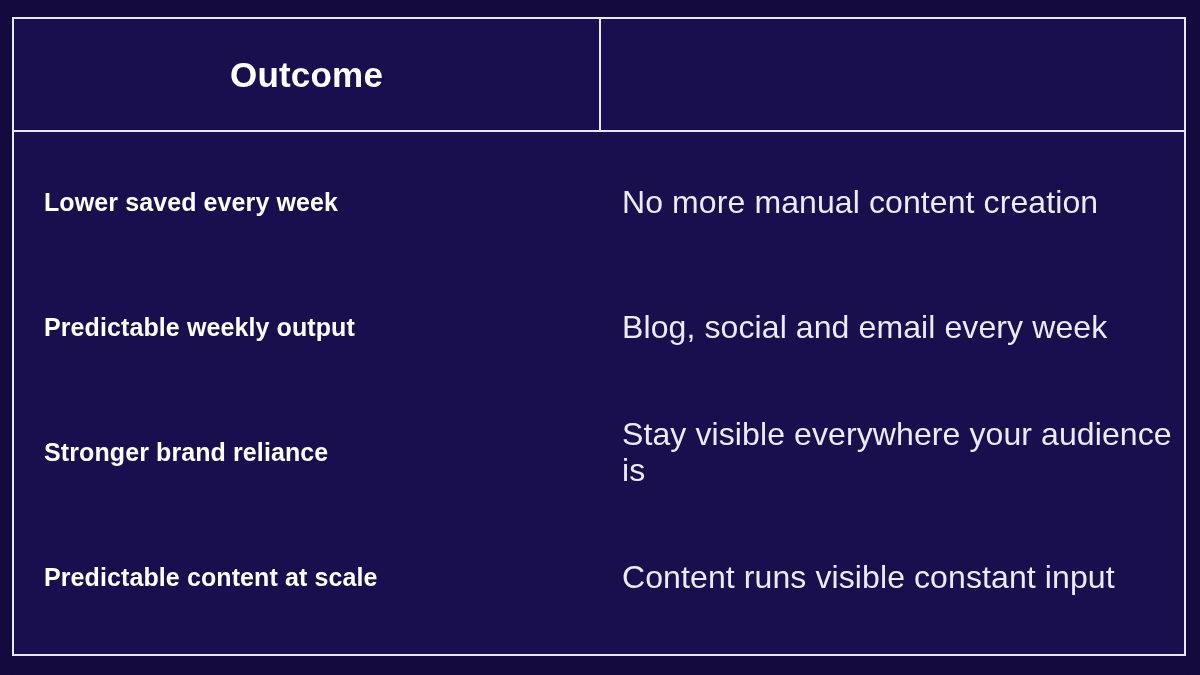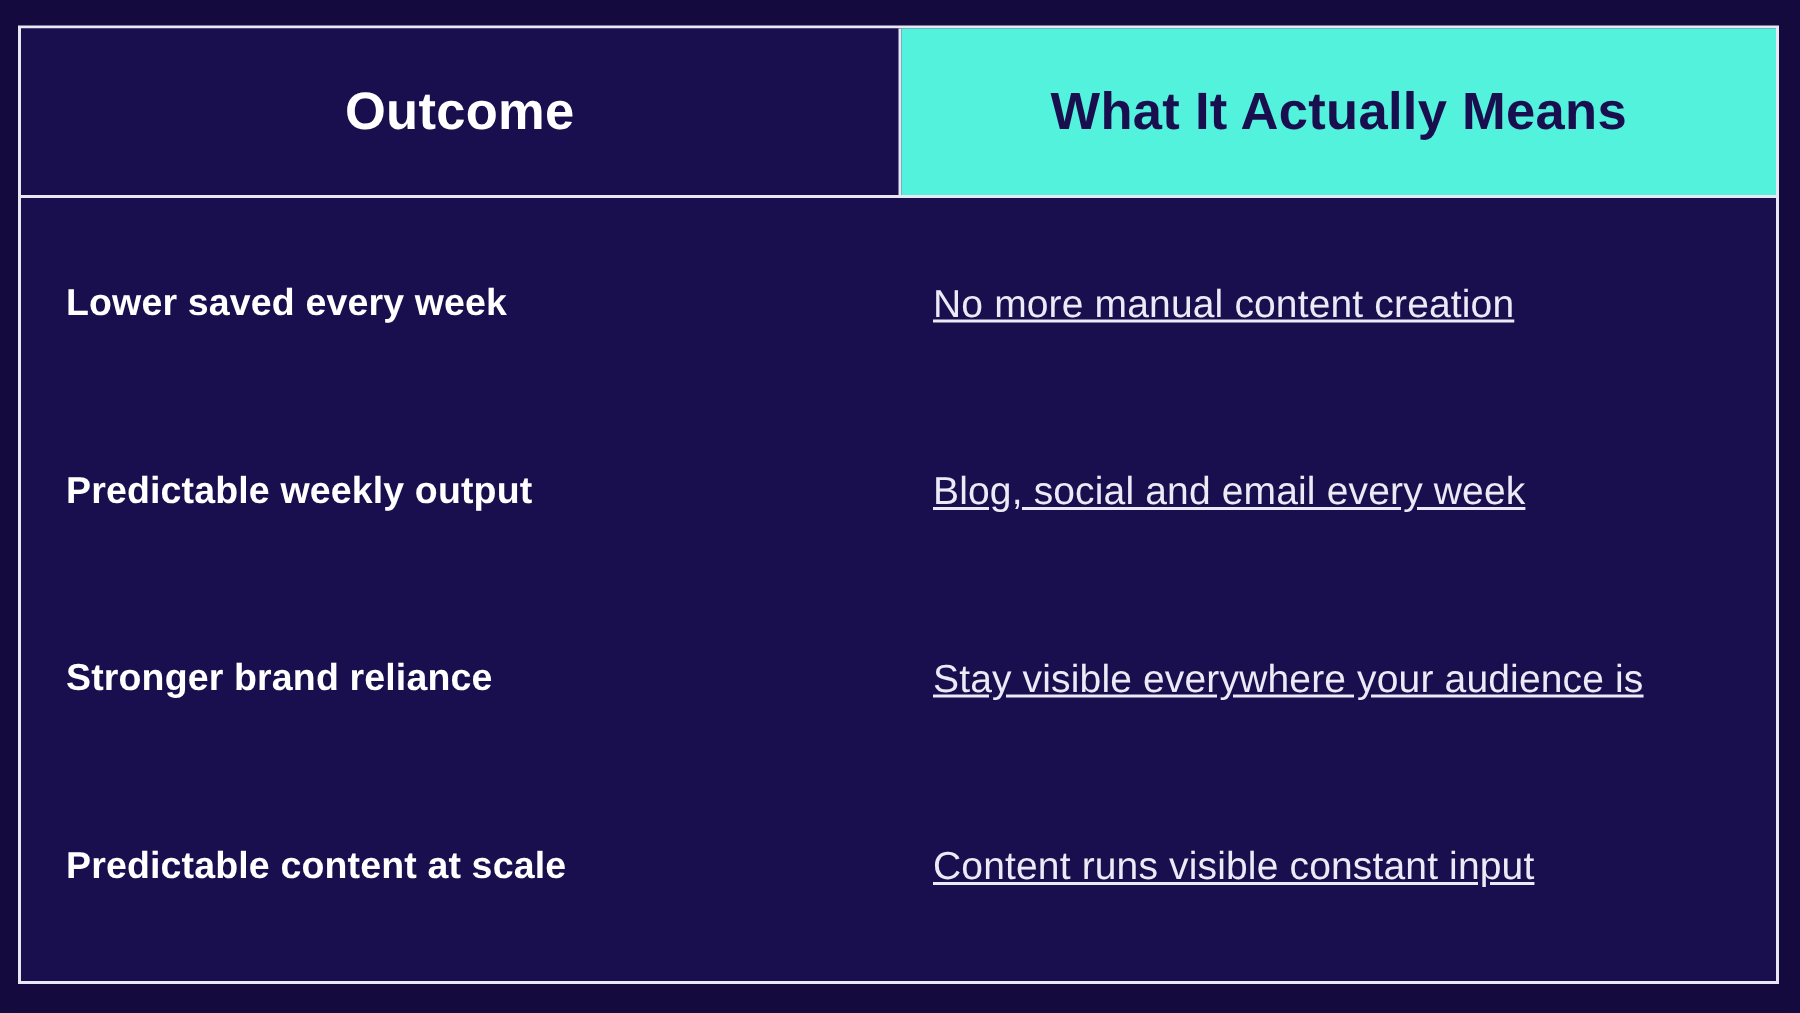--- a/index.html
+++ b/index.html
@@ -100,40 +100,36 @@
     letter-spacing: 0.1px;
     line-height: 1.15;
   }
 
   .cell-right {
     flex: 1 1 auto;
     box-sizing: border-box;
     padding-left: 21px;
     padding-right: 10px;
     color: #eceaf6;
-    font-size: 26px;
+    font-size: 32px;
     font-weight: 300;
     line-height: 1.12;
     letter-spacing: 0.1px;
-    text-decoration: underline;
   }
 </style>
 </head>
 <body>
 
 <div class="slide">
 
   <div class="table">
 
     <div class="thead">
       <div class="th th-outcome">
         <span>Outcome</span>
-      </div>
-      <div class="th th-means">
-        <span>What It Actually Means</span>
       </div>
     </div>
 
     <div class="tbody">
 
       <div class="row">
         <div class="cell-left">Lower saved every week</div>
         <div class="cell-right">No more manual content creation</div>
       </div>
 

